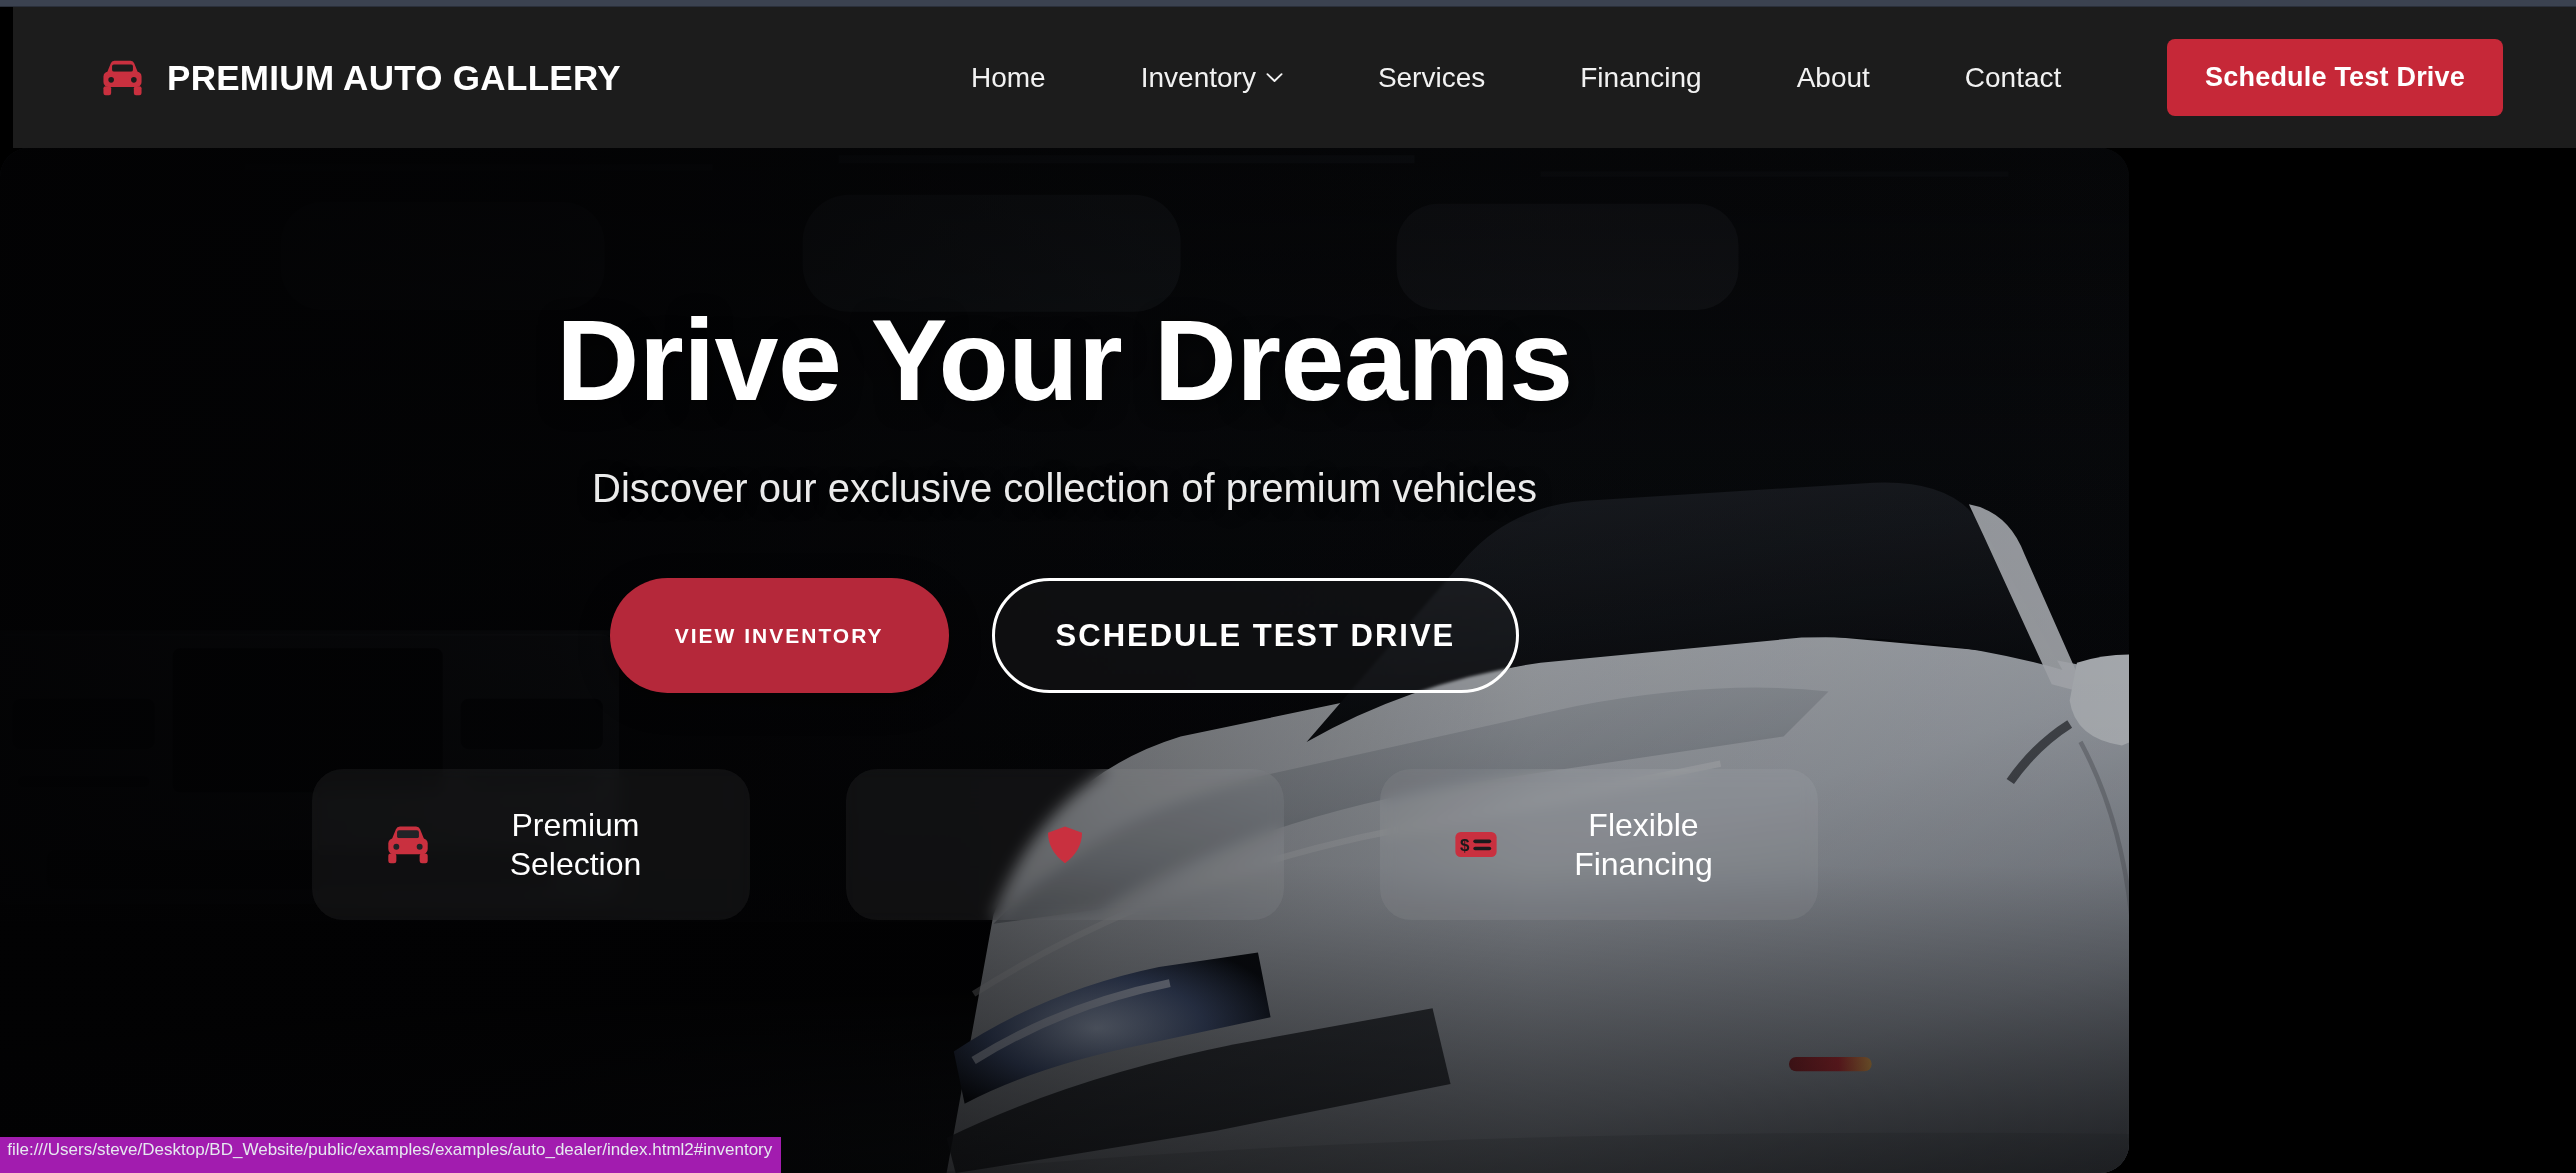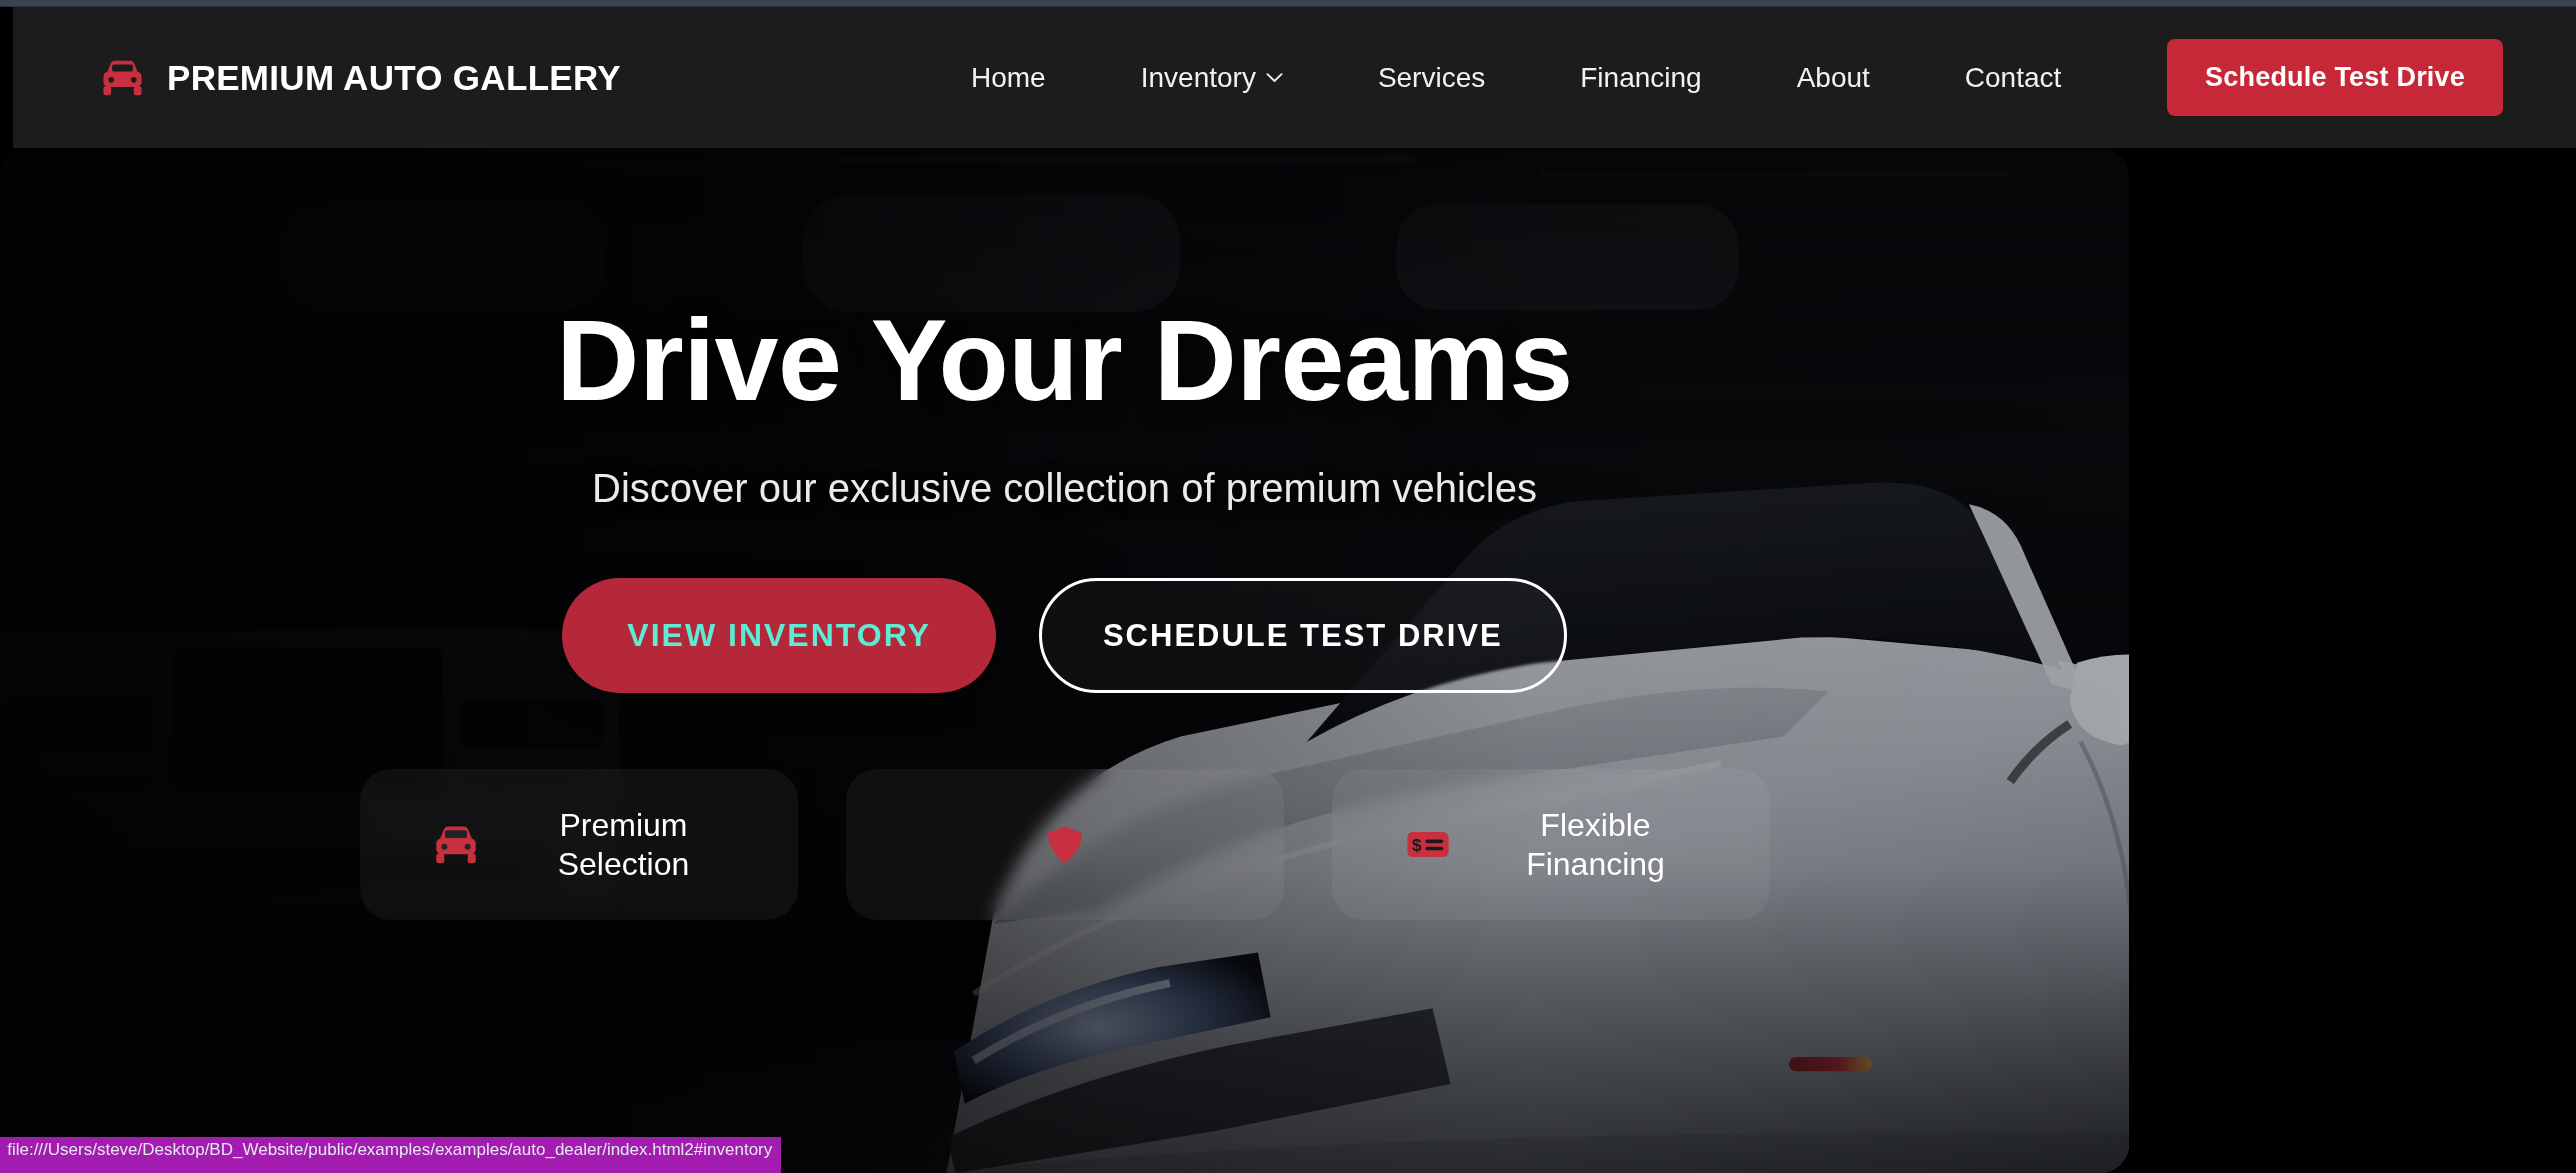--- a/index.html
+++ b/index.html
@@ -160,25 +160,25 @@
     margin-top: 67px;
     display: flex;
     align-items: center;
     gap: 43px;
   }
 
   .btn-primary {
     height: 115px;
     padding: 12px 65px;
     background: #b5283a;
-    color: #5eead4;
+    color: #ffffff;
     border: none;
     border-radius: 58px;
     font-family: "Liberation Sans", sans-serif;
-    font-size: 32px;
+    font-size: 21px;
     font-weight: bold;
     letter-spacing: 2px;
     white-space: nowrap;
     cursor: pointer;
     box-shadow: 0 9px 31px rgba(0,0,0,0.45);
   }
 
   .btn-ghost {
     height: 115px;
     padding: 0 61px;
@@ -193,21 +193,21 @@
     white-space: nowrap;
     cursor: pointer;
     backdrop-filter: blur(1.8px);
   }
 
   
   #hero-features {
     margin-top: 76px;
     display: flex;
     align-items: center;
-    gap: 48px;
+    gap: 96px;
   }
 
   .feature-card {
     width: 438px;
     height: 151px;
     border-radius: 31px;
     background: rgba(255,255,255,0.055);
     backdrop-filter: blur(7.2px);
     display: flex;
     align-items: center;

